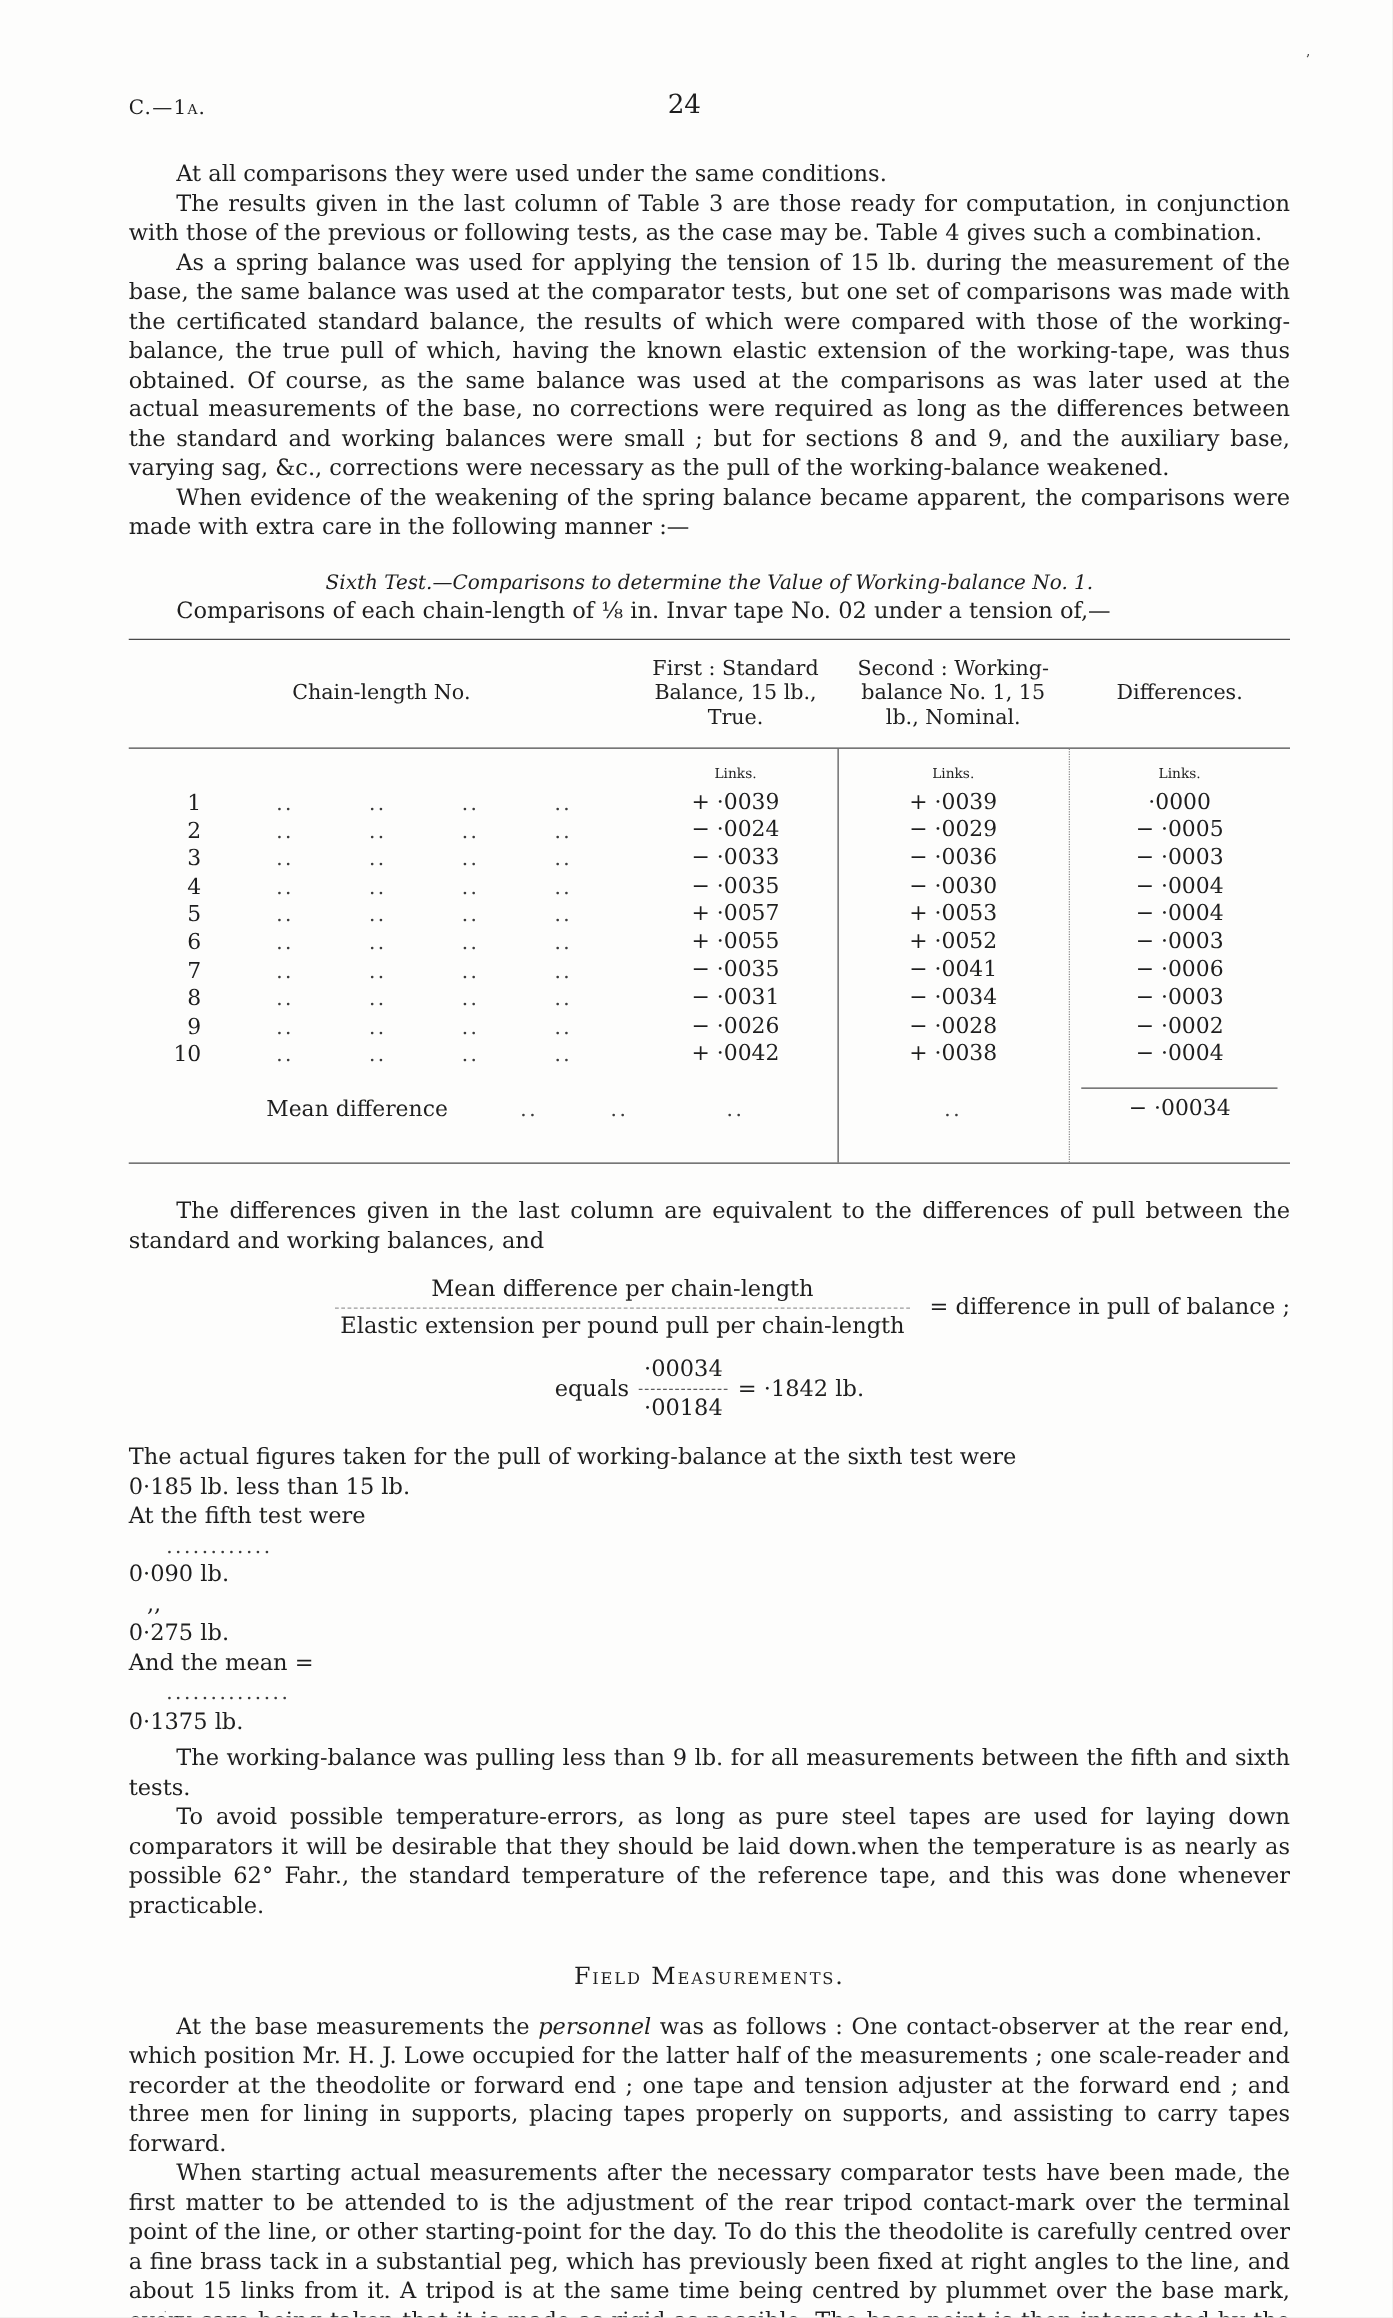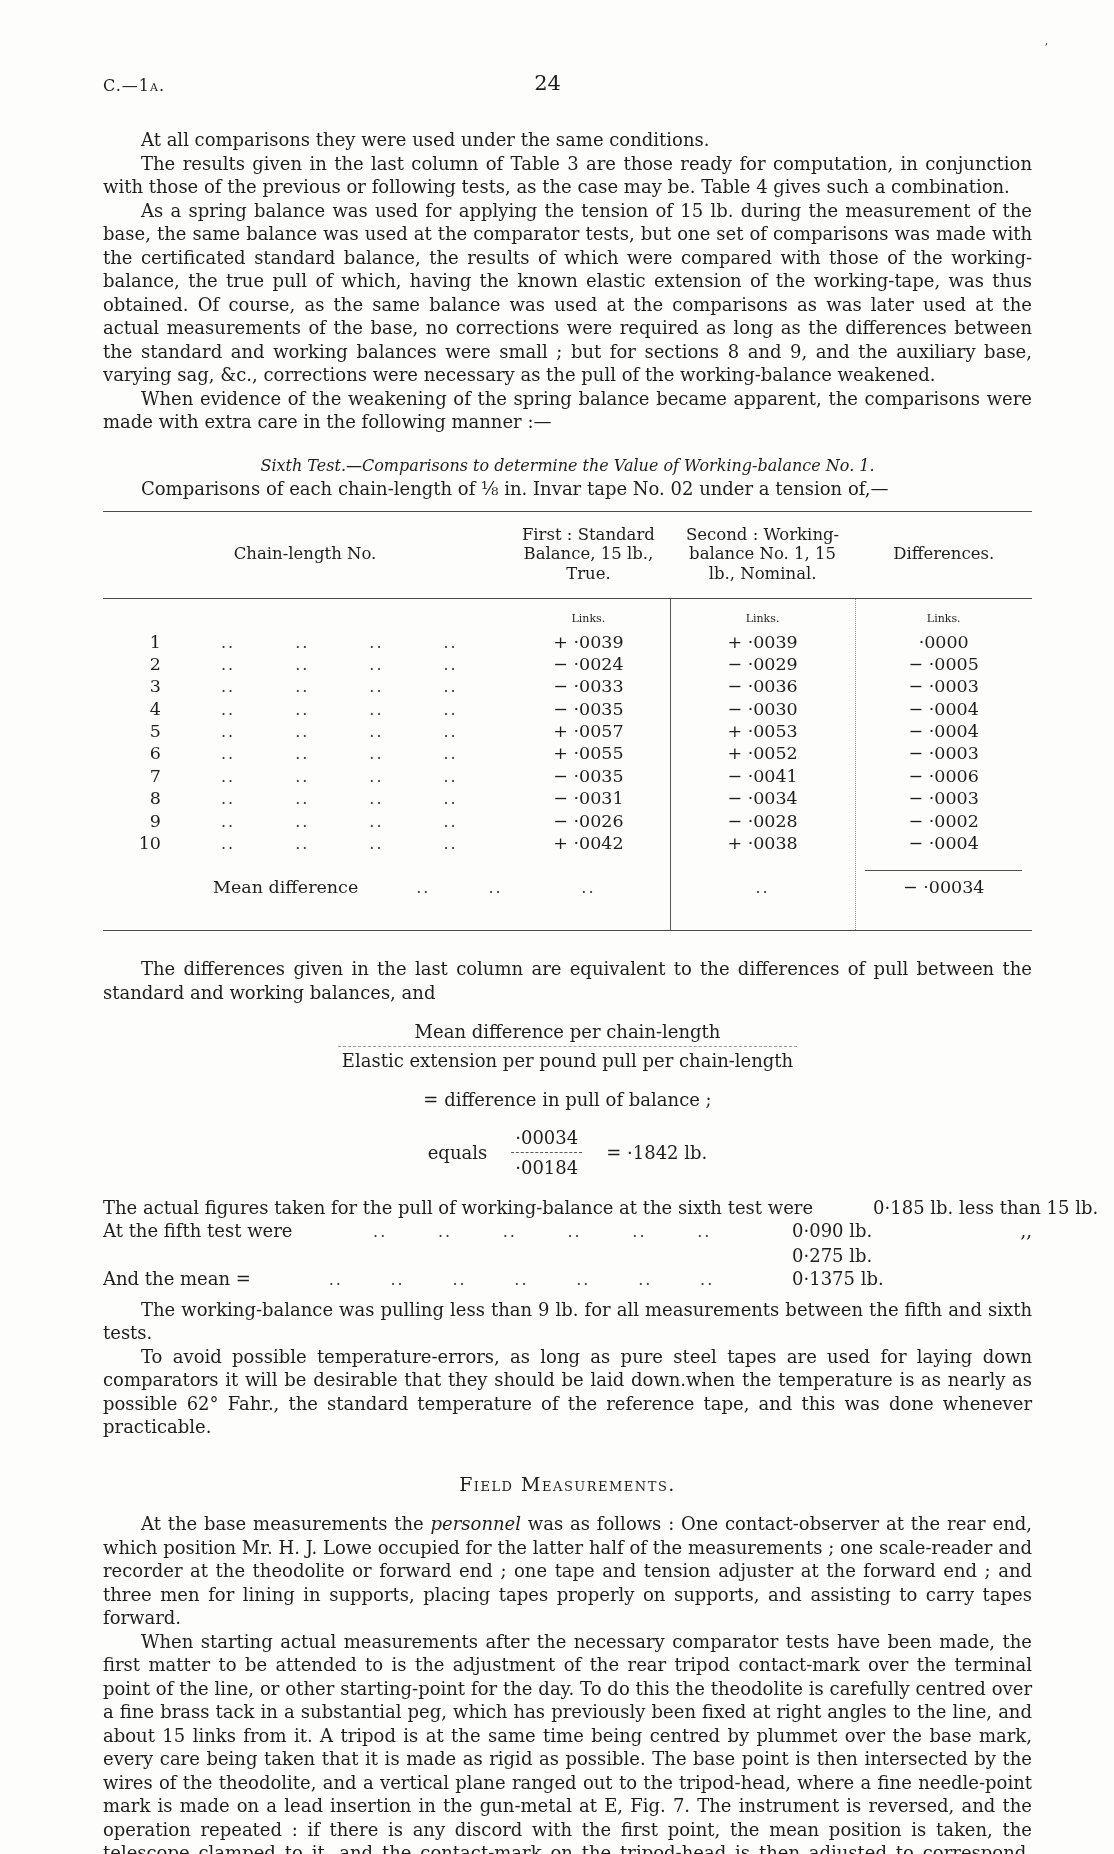--- a/index.html
+++ b/index.html
@@ -36,32 +36,32 @@
   .tb-row { height: 22.4px; }
   .tb-cell { text-align: center; font-size: 17.5px; white-space: nowrap; }
   .tb-c1 { display: flex; align-items: baseline; gap: 60px; padding-left: 28px; text-align: left; }
   .row-no { display: inline-block; width: 30px; text-align: right; flex: none; }
   .dotgrp { letter-spacing: 2px; color: #3a3a3a; font-size: 16px; }
   .sum-row { height: 16px; }
   .sum-row .tb-cell.c4 { border-bottom: 1.4px solid #4e4e4e; margin: 0 10px; height: 100%; }
   .mean-row { height: 30px; padding-top: 6px; }
   .mean-c1 { display: flex; align-items: baseline; gap: 58px; padding-left: 110px; }
   
-  .frac-row { display: flex; justify-content: center; align-items: center; gap: 16px; margin: 16px 0 6px; flex-direction: column; }
+  .frac-row { display: flex; justify-content: flex-end; align-items: center; gap: 16px; margin: 16px 0 6px; }
   .bigfrac { text-align: center; }
   .bigfrac .num { padding: 0 4px 2px; }
   .bigfrac .den { border-top: 1px dashed #9a9a9a; padding: 2px 4px 0; }
   .frac-rhs { padding-bottom: 2px; }
-  .equals-row { display: flex; justify-content: center; align-items: center; gap: 24px; margin: 12px 0 16px; }
+  .equals-row { display: flex; justify-content: center; align-items: center; gap: 8px; margin: 12px 0 16px; }
   .smallfrac { display: inline-flex; flex-direction: column; text-align: center; }
   .sf-num { padding: 0 4px 3px; border-bottom: 1.3px dashed #5c5c5c; }
   .sf-den { padding-top: 3px; text-align: center; }
   
   .figs { margin-top: 4px; }
-  .fig-row { display: flex; align-items: baseline; }
+  .fig-row { display: flex; align-items: baseline; flex-direction: column; }
   .fig-label { flex: none; }
   .fig-dots { flex: 1 1 auto; display: flex; justify-content: space-evenly; padding: 0 30px; overflow: hidden; }
   .fig-dots .dotgrp { font-size: 16px; }
   .fig-value { flex: none; min-width: 214px; white-space: nowrap; text-align: left; }
   .fig-ditto { flex: none; width: 26px; text-align: right; }
   .fig-sumline { width: 58px; border-top: 1.2px solid #5a5a5a; height: 4px; margin-top: 6px; }
   .section-heading { margin: 34px 0 16px; text-align: center; font-variant: small-caps; letter-spacing: 1.5px; font-size: 19px; }
   .speck { position: absolute; color: #444; font-size: 11px; }
   .speck.s1 { right: 66px; top: 36px; }
   .speck.s2 { left: 131px; top: 1838px; font-size: 8px; color: #888; }

